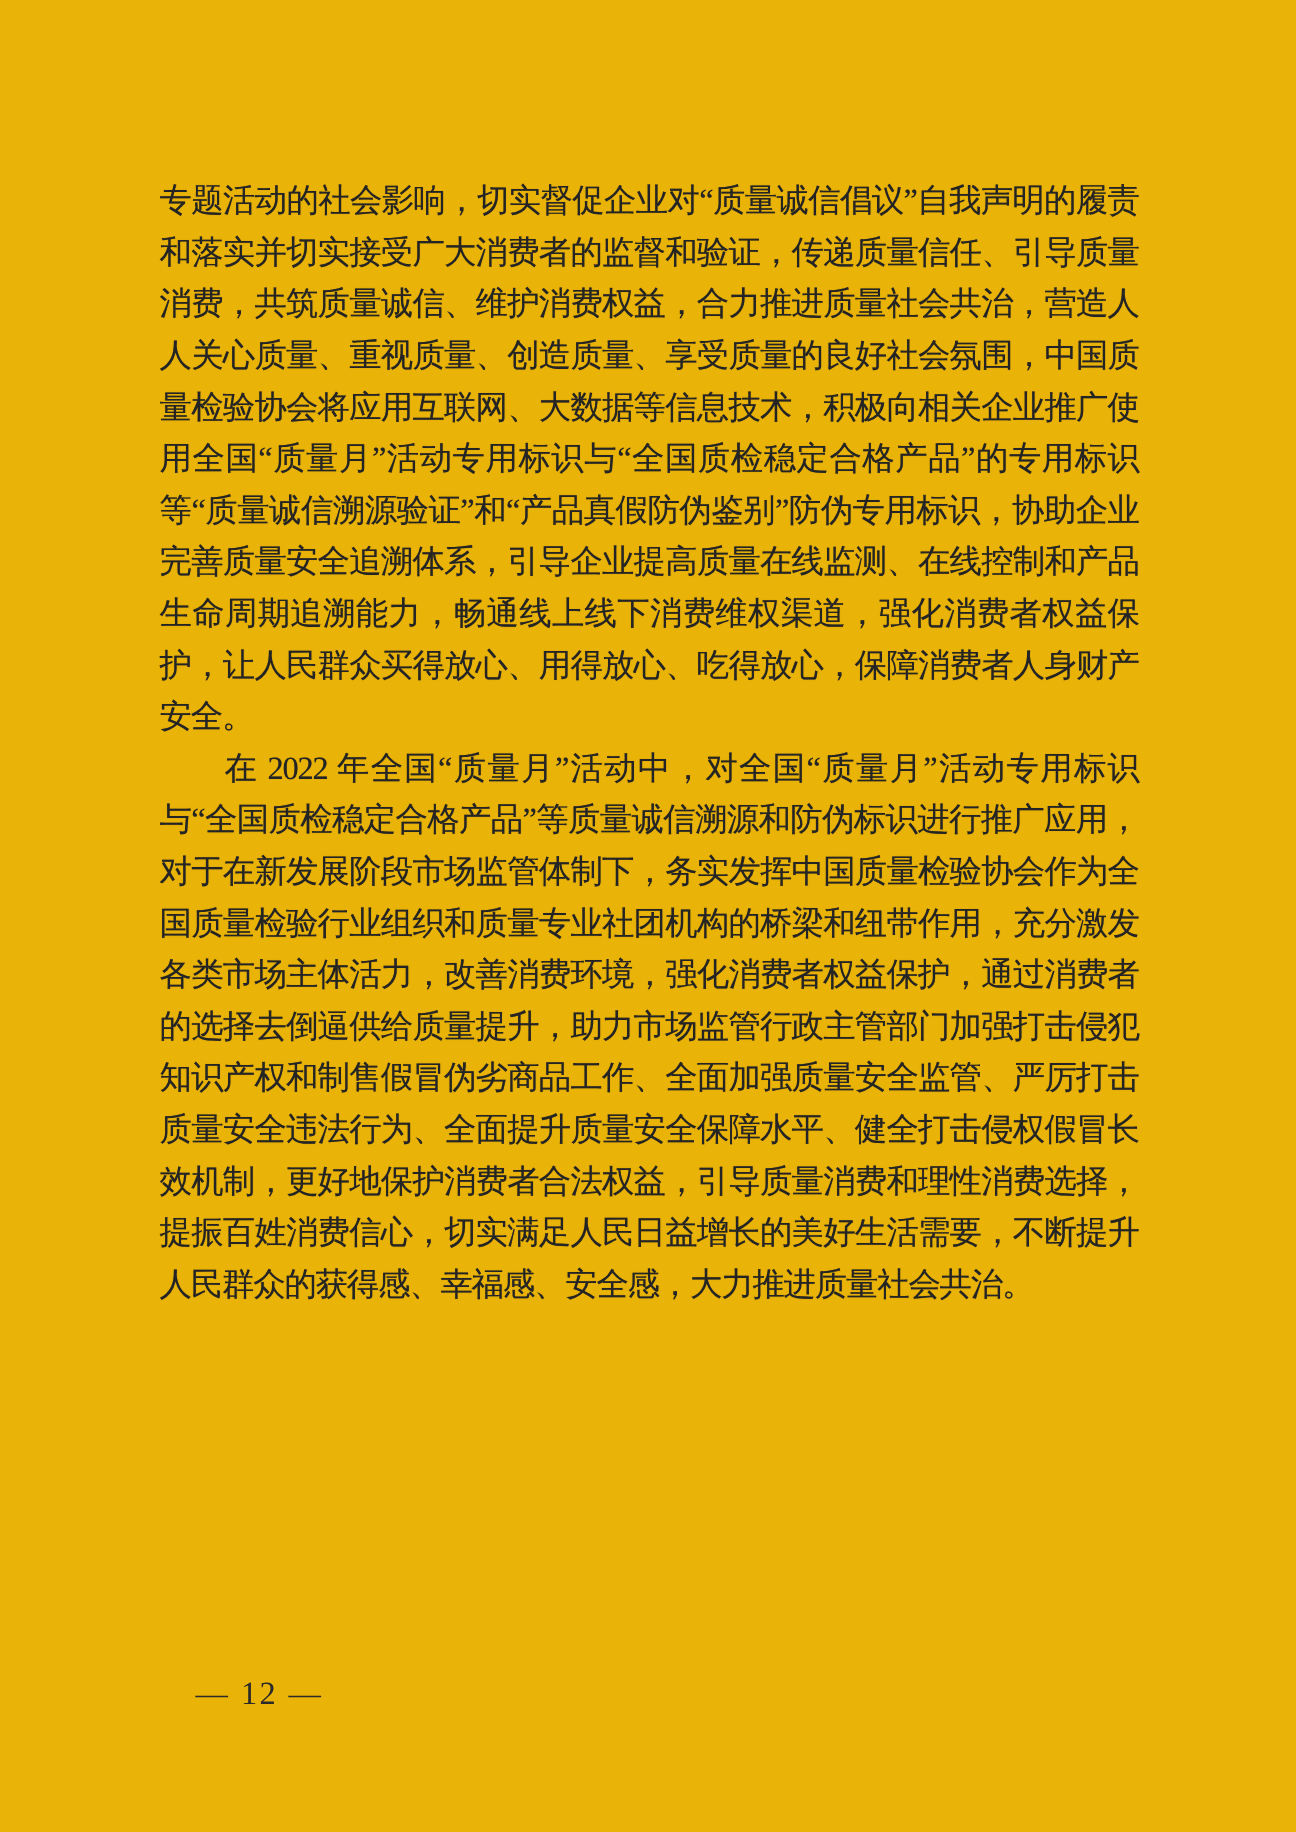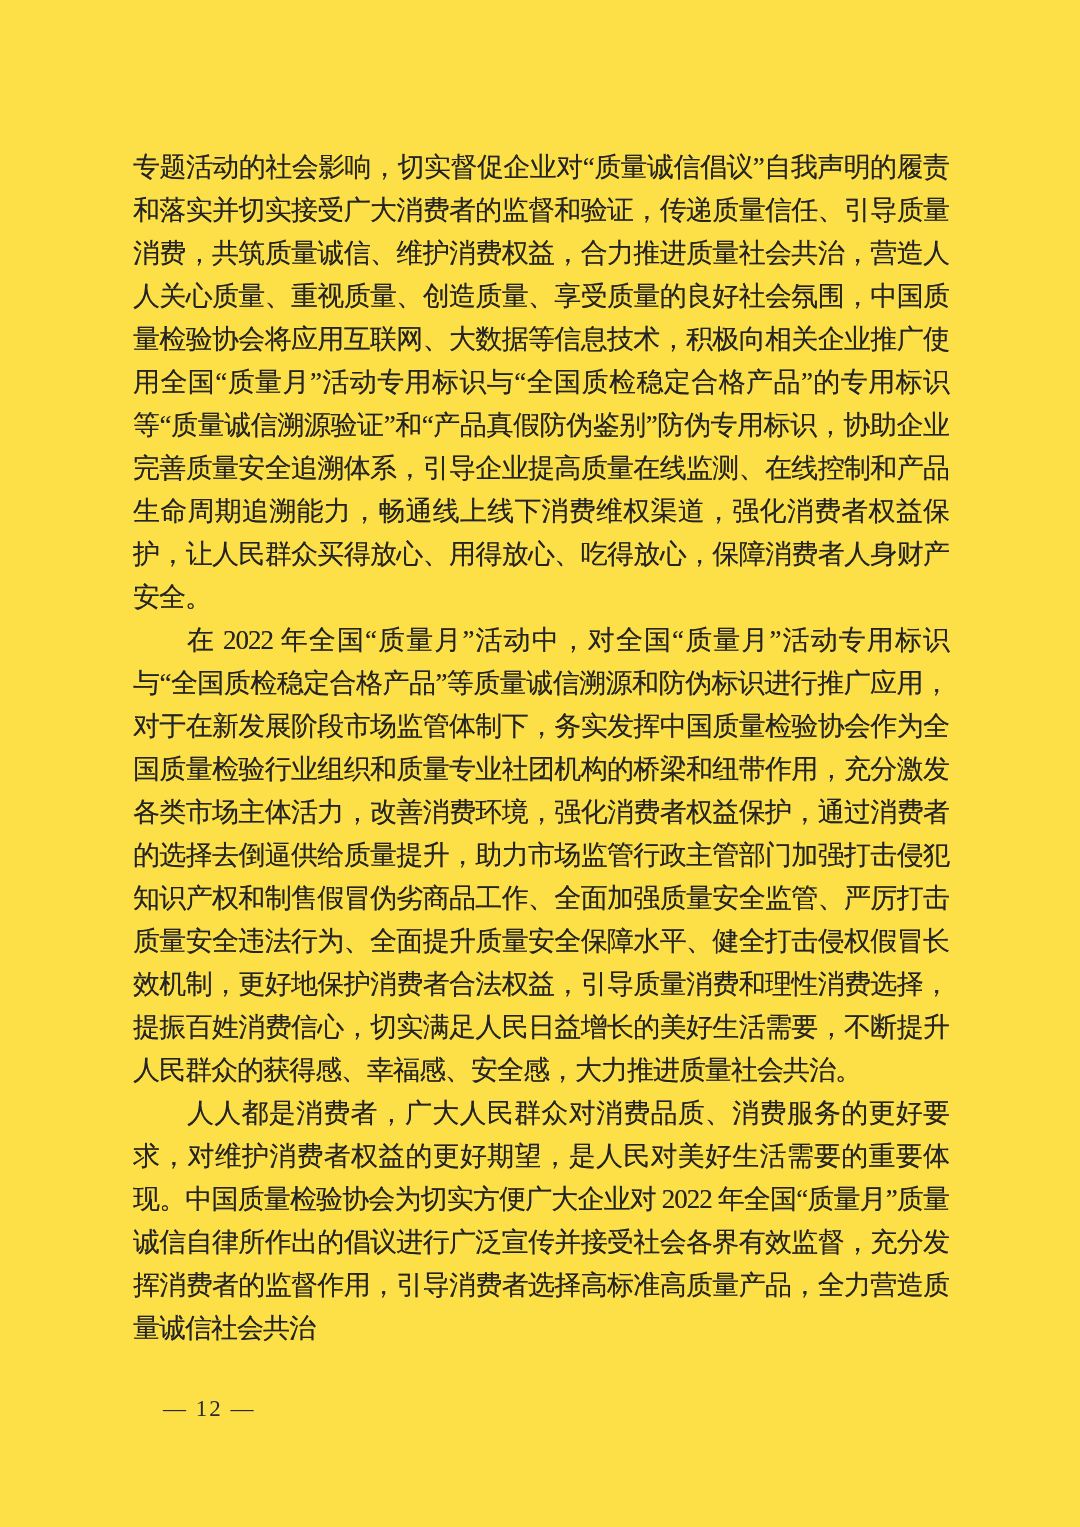--- a/index.html
+++ b/index.html
@@ -4,21 +4,21 @@
 <style>
   html, body {
     margin: 0;
     padding: 0;
     background: #ffffff;
   }
   .page {
     position: relative;
     width: 1080px;
     height: 1527px;
-    background: #fde047;
+    background: #eab308;
     font-family: "Liberation Serif", serif;
     color: #1e1e1e;
     overflow: hidden;
   }
   .content {
     position: absolute;
     left: 133px;
     top: 146px;
     width: 816px;
   }
@@ -38,29 +38,28 @@
   }
   .heading {
     font-weight: 700;
     color: #111111;
     text-shadow: 0 0 0.8px rgba(0,0,0,0.7);
   }
   .footer-page-number {
     position: absolute;
     left: 163px;
     top: 1396px;
-    font-size: 23px;
+    font-size: 27px;
     letter-spacing: 2px;
     color: #2a2a2a;
     font-family: "Liberation Serif", serif;
   }
 </style>
 </head>
 <body>
 
 <div class="page">
   <div class="content">
     <p class="para">专题活动的社会影响，切实督促企业对“质量诚信倡议”自我声明的履责和落实并切实接受广大消费者的监督和验证，传递质量信任、引导质量消费，共筑质量诚信、维护消费权益，合力推进质量社会共治，营造人人关心质量、重视质量、创造质量、享受质量的良好社会氛围，中国质量检验协会将应用互联网、大数据等信息技术，积极向相关企业推广使用全国“质量月”活动专用标识与“全国质检稳定合格产品”的专用标识等“质量诚信溯源验证”和“产品真假防伪鉴别”防伪专用标识，协助企业完善质量安全追溯体系，引导企业提高质量在线监测、在线控制和产品生命周期追溯能力，畅通线上线下消费维权渠道，强化消费者权益保护，让人民群众买得放心、用得放心、吃得放心，保障消费者人身财产安全。</p>
     <p class="para indent">在 2022 年全国“质量月”活动中，对全国“质量月”活动专用标识与“全国质检稳定合格产品”等质量诚信溯源和防伪标识进行推广应用，对于在新发展阶段市场监管体制下，务实发挥中国质量检验协会作为全国质量检验行业组织和质量专业社团机构的桥梁和纽带作用，充分激发各类市场主体活力，改善消费环境，强化消费者权益保护，通过消费者的选择去倒逼供给质量提升，助力市场监管行政主管部门加强打击侵犯知识产权和制售假冒伪劣商品工作、全面加强质量安全监管、严厉打击质量安全违法行为、全面提升质量安全保障水平、健全打击侵权假冒长效机制，更好地保护消费者合法权益，引导质量消费和理性消费选择，提振百姓消费信心，切实满足人民日益增长的美好生活需要，不断提升人民群众的获得感、幸福感、安全感，大力推进质量社会共治。</p>
-    <p class="para indent">人人都是消费者，广大人民群众对消费品质、消费服务的更好要求，对维护消费者权益的更好期望，是人民对美好生活需要的重要体现。中国质量检验协会为切实方便广大企业对 2022 年全国“质量月”质量诚信自律所作出的倡议进行广泛宣传并接受社会各界有效监督，充分发挥消费者的监督作用，引导消费者选择高标准高质量产品，全力营造质量诚信社会共治</p>
   </div>
   <div class="footer-page-number">— 12 —</div>
 </div>
 
 </body></html>

